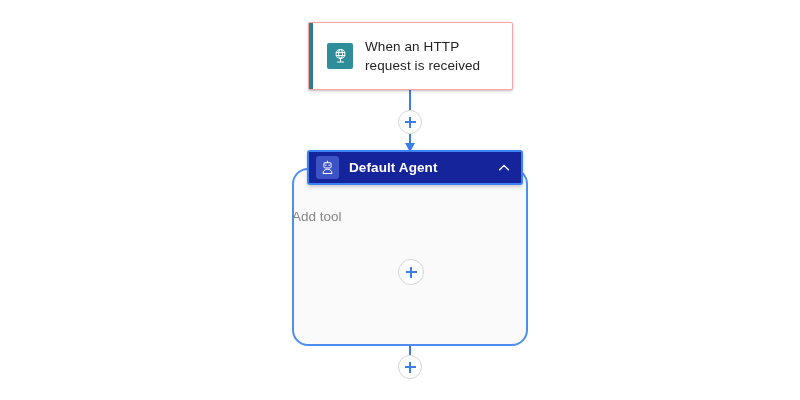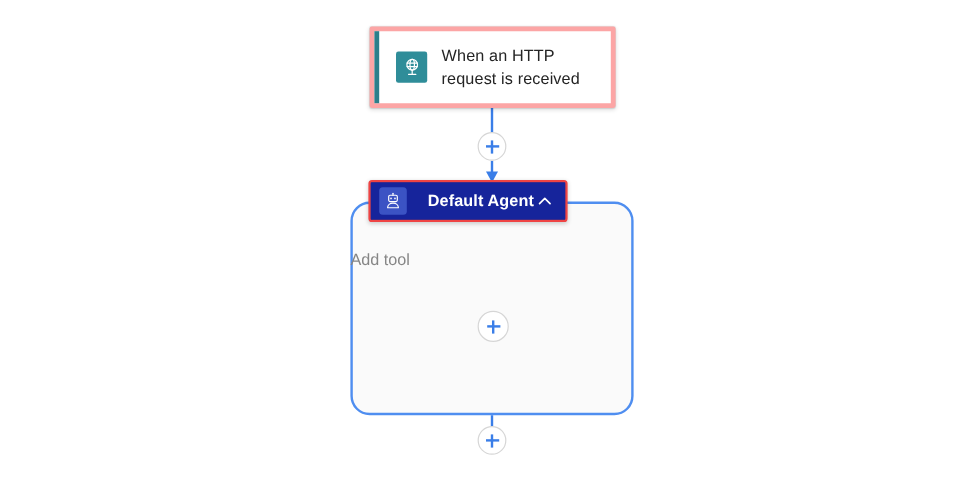--- a/index.html
+++ b/index.html
@@ -23,21 +23,21 @@
   }
 
   
   .trigger-card {
     position: absolute;
     left: 308px;
     top: 22px;
     width: 205px;
     height: 68px;
     background: #ffffff;
-    border: 4px solid #fca5a5;
+    border: 1px solid #fca5a5;
     border-radius: 2px;
     box-shadow: 0 1.6px 3.6px rgba(0,0,0,0.13), 0 0.3px 0.9px rgba(0,0,0,0.10);
     display: flex;
     align-items: center;
     box-sizing: border-box;
   }
   .trigger-accent {
     position: absolute;
     left: 0;
     top: 0;
@@ -101,29 +101,28 @@
     background: #fafafa;
     border: 2px solid #4f8ef0;
     border-radius: 16px;
     box-sizing: border-box;
   }
 
   .agent-header-wrap {
     position: absolute;
     left: 307px;
     top: 150px;
-    width: 166px;
+    width: 216px;
     height: 35px;
-    border: 2px solid #ef4444;
+    border: 2px solid #3b82f6;
     border-radius: 3px;
     box-sizing: border-box;
     background: #11288f;
     box-shadow: 0 1.6px 3.6px rgba(0,0,0,0.18);
     cursor: pointer;
-    text-align: right;
   }
   .agent-header {
     position: absolute;
     inset: 0;
     background: #16249b;
     display: flex;
     align-items: center;
     padding: 0 8px 0 7px;
     box-sizing: border-box;
   }

